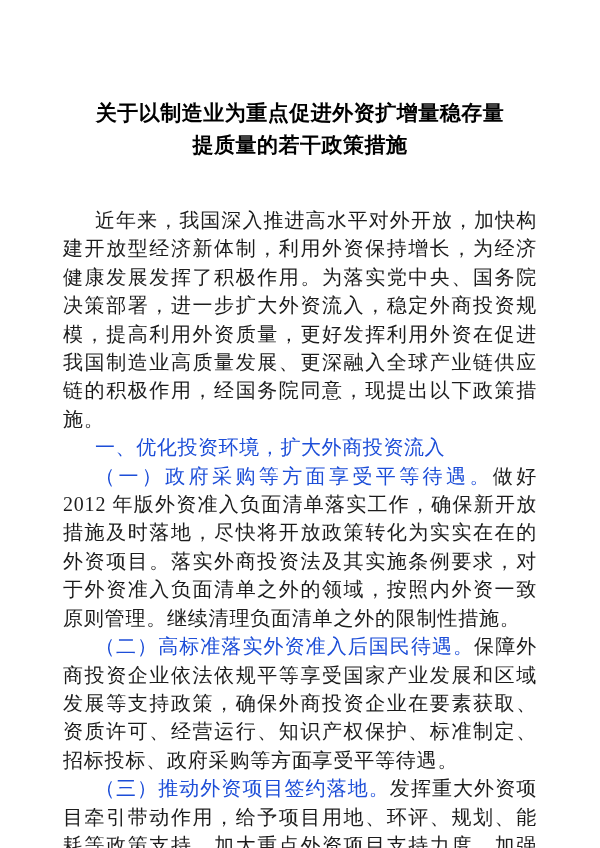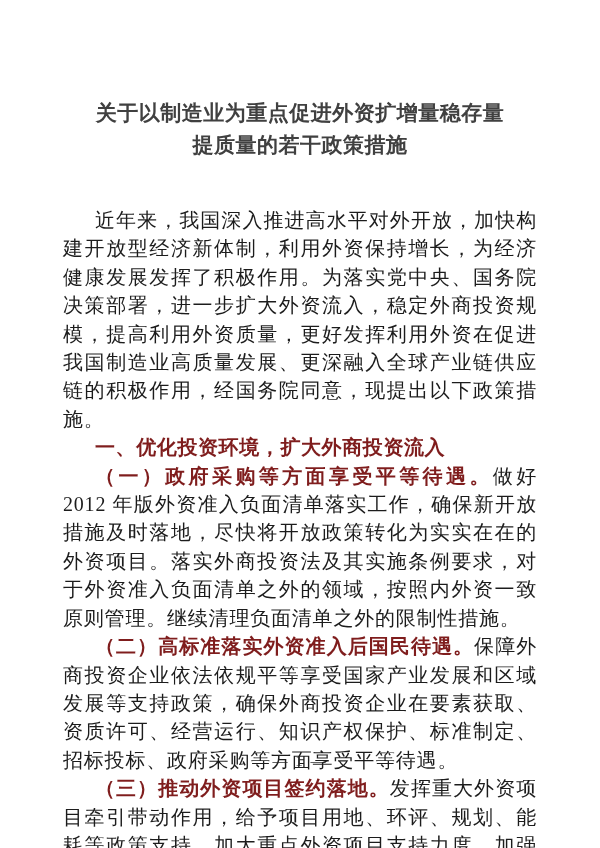--- a/index.html
+++ b/index.html
@@ -13,43 +13,43 @@
     font-family: "Liberation Serif", serif;
   }
   .doc-title {
     margin: 97px auto 0 auto;
     max-width: 410px;
     font-family: "Liberation Sans", sans-serif;
     font-weight: 700;
     font-size: 21px;
     line-height: 32px;
     text-align: center;
-    color: #404040;
+    color: #000000;
     letter-spacing: 0.5px;
   }
   .doc-body {
     margin: 45px 63px 0 63px;
     font-size: 20px;
     line-height: 28.4px;
     text-align: justify;
   }
   .doc-body p {
     margin: 0;
     text-indent: 32px;
     letter-spacing: 0.8px;
   }
   .doc-body p.heading {
     font-family: "Liberation Sans", sans-serif;
     font-weight: 700;
     color: #0f0f0f;
     letter-spacing: 0.6px;
   }
   .doc-body .lead {
-    font-weight: 700;
-    color: #7f1d1d;
+    font-weight: 400;
+    color: #1d4ed8;
   }
   .page-footer {
     position: absolute;
     left: 0;
     right: 0;
     top: 753px;
     text-align: center;
     font-size: 15px;
     letter-spacing: 2px;
     color: #2a2a2a;

